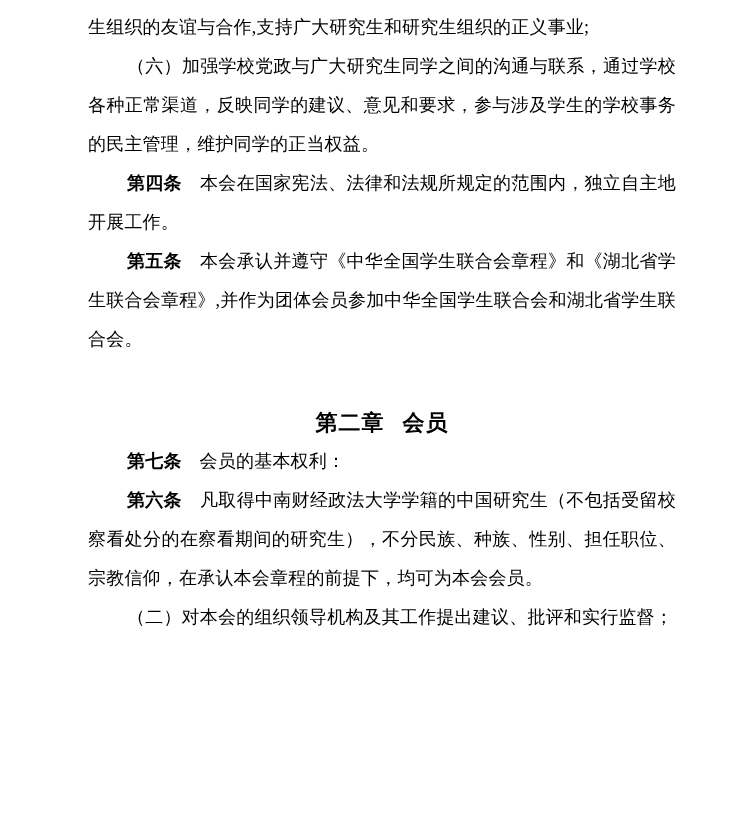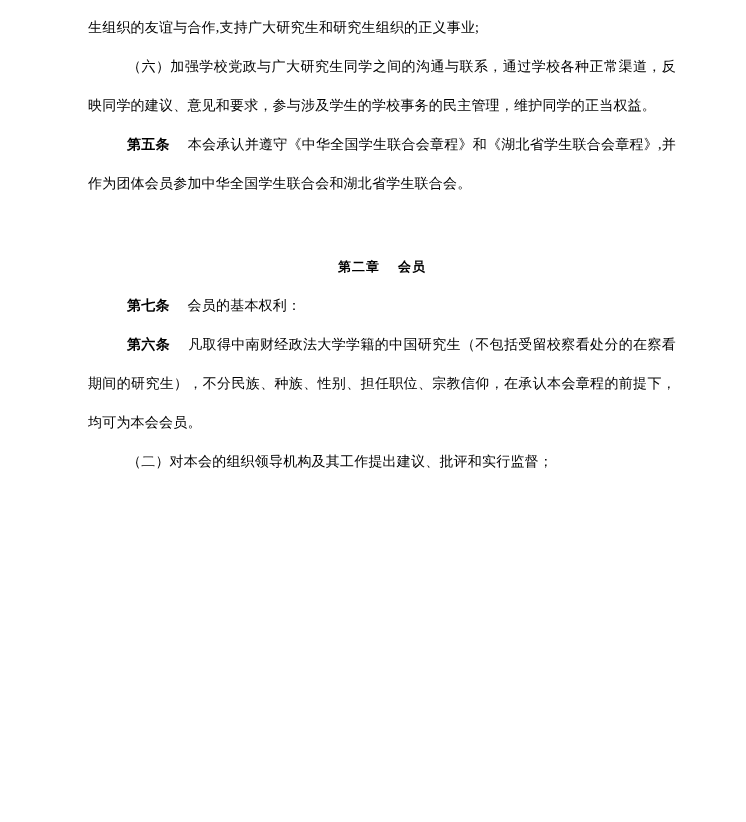--- a/index.html
+++ b/index.html
@@ -15,35 +15,35 @@
     overflow: hidden;
   }
   #page {
     position: relative;
     width: 746px;
     height: 822px;
     box-sizing: border-box;
     padding: 8px 70px 0 88px;
   }
   .para {
-    font-size: 14px;
+    font-size: 18px;
     line-height: 39px;
     text-align: justify;
     text-justify: inter-ideograph;
     margin: 0;
     letter-spacing: 0.2px;
   }
   .indent {
     text-indent: 39px;
   }
   .noindent {
     text-indent: 0;
   }
   .chapter-heading {
-    font-size: 13px;
+    font-size: 22px;
     line-height: 39px;
     text-align: center;
     font-weight: bold;
     margin: 0;
     letter-spacing: 1px;
   }
   .spacer-large {
     height: 44px;
   }
   .term {
@@ -57,20 +57,21 @@
 </head>
 <body>
 
 <div id="page">
 
   <p class="para noindent">生组织的友谊与合作,支持广大研究生和研究生组织的正义事业;</p>
 
 
   <p class="para indent">（六）加强学校党政与广大研究生同学之间的沟通与联系，通过学校各种正常渠道，反映同学的建议、意见和要求，参与涉及学生的学校事务的民主管理，维护同学的正当权益。</p>
 
+  <p class="para indent"><span class="term">第四条</span><span class="gap"></span><span>本会在国家宪法、法律和法规所规定的范围内，独立自主地开展工作。</span></p>
 
   <p class="para indent"><span class="term">第五条</span><span class="gap"></span><span>本会承认并遵守《中华全国学生联合会章程》和《湖北省学生联合会章程》,并作为团体会员参加中华全国学生联合会和湖北省学生联合会。</span></p>
 
   <div class="spacer-large"></div>
 
   <p class="chapter-heading"><span>第二章</span><span class="gap"></span><span>会员</span></p>
 
   <p class="para indent"><span class="term">第七条</span><span class="gap"></span><span>会员的基本权利：</span></p>
 
   <p class="para indent"><span class="term">第六条</span><span class="gap"></span><span>凡取得中南财经政法大学学籍的中国研究生（不包括受留校察看处分的在察看期间的研究生），不分民族、种族、性别、担任职位、宗教信仰，在承认本会章程的前提下，均可为本会会员。</span></p>

